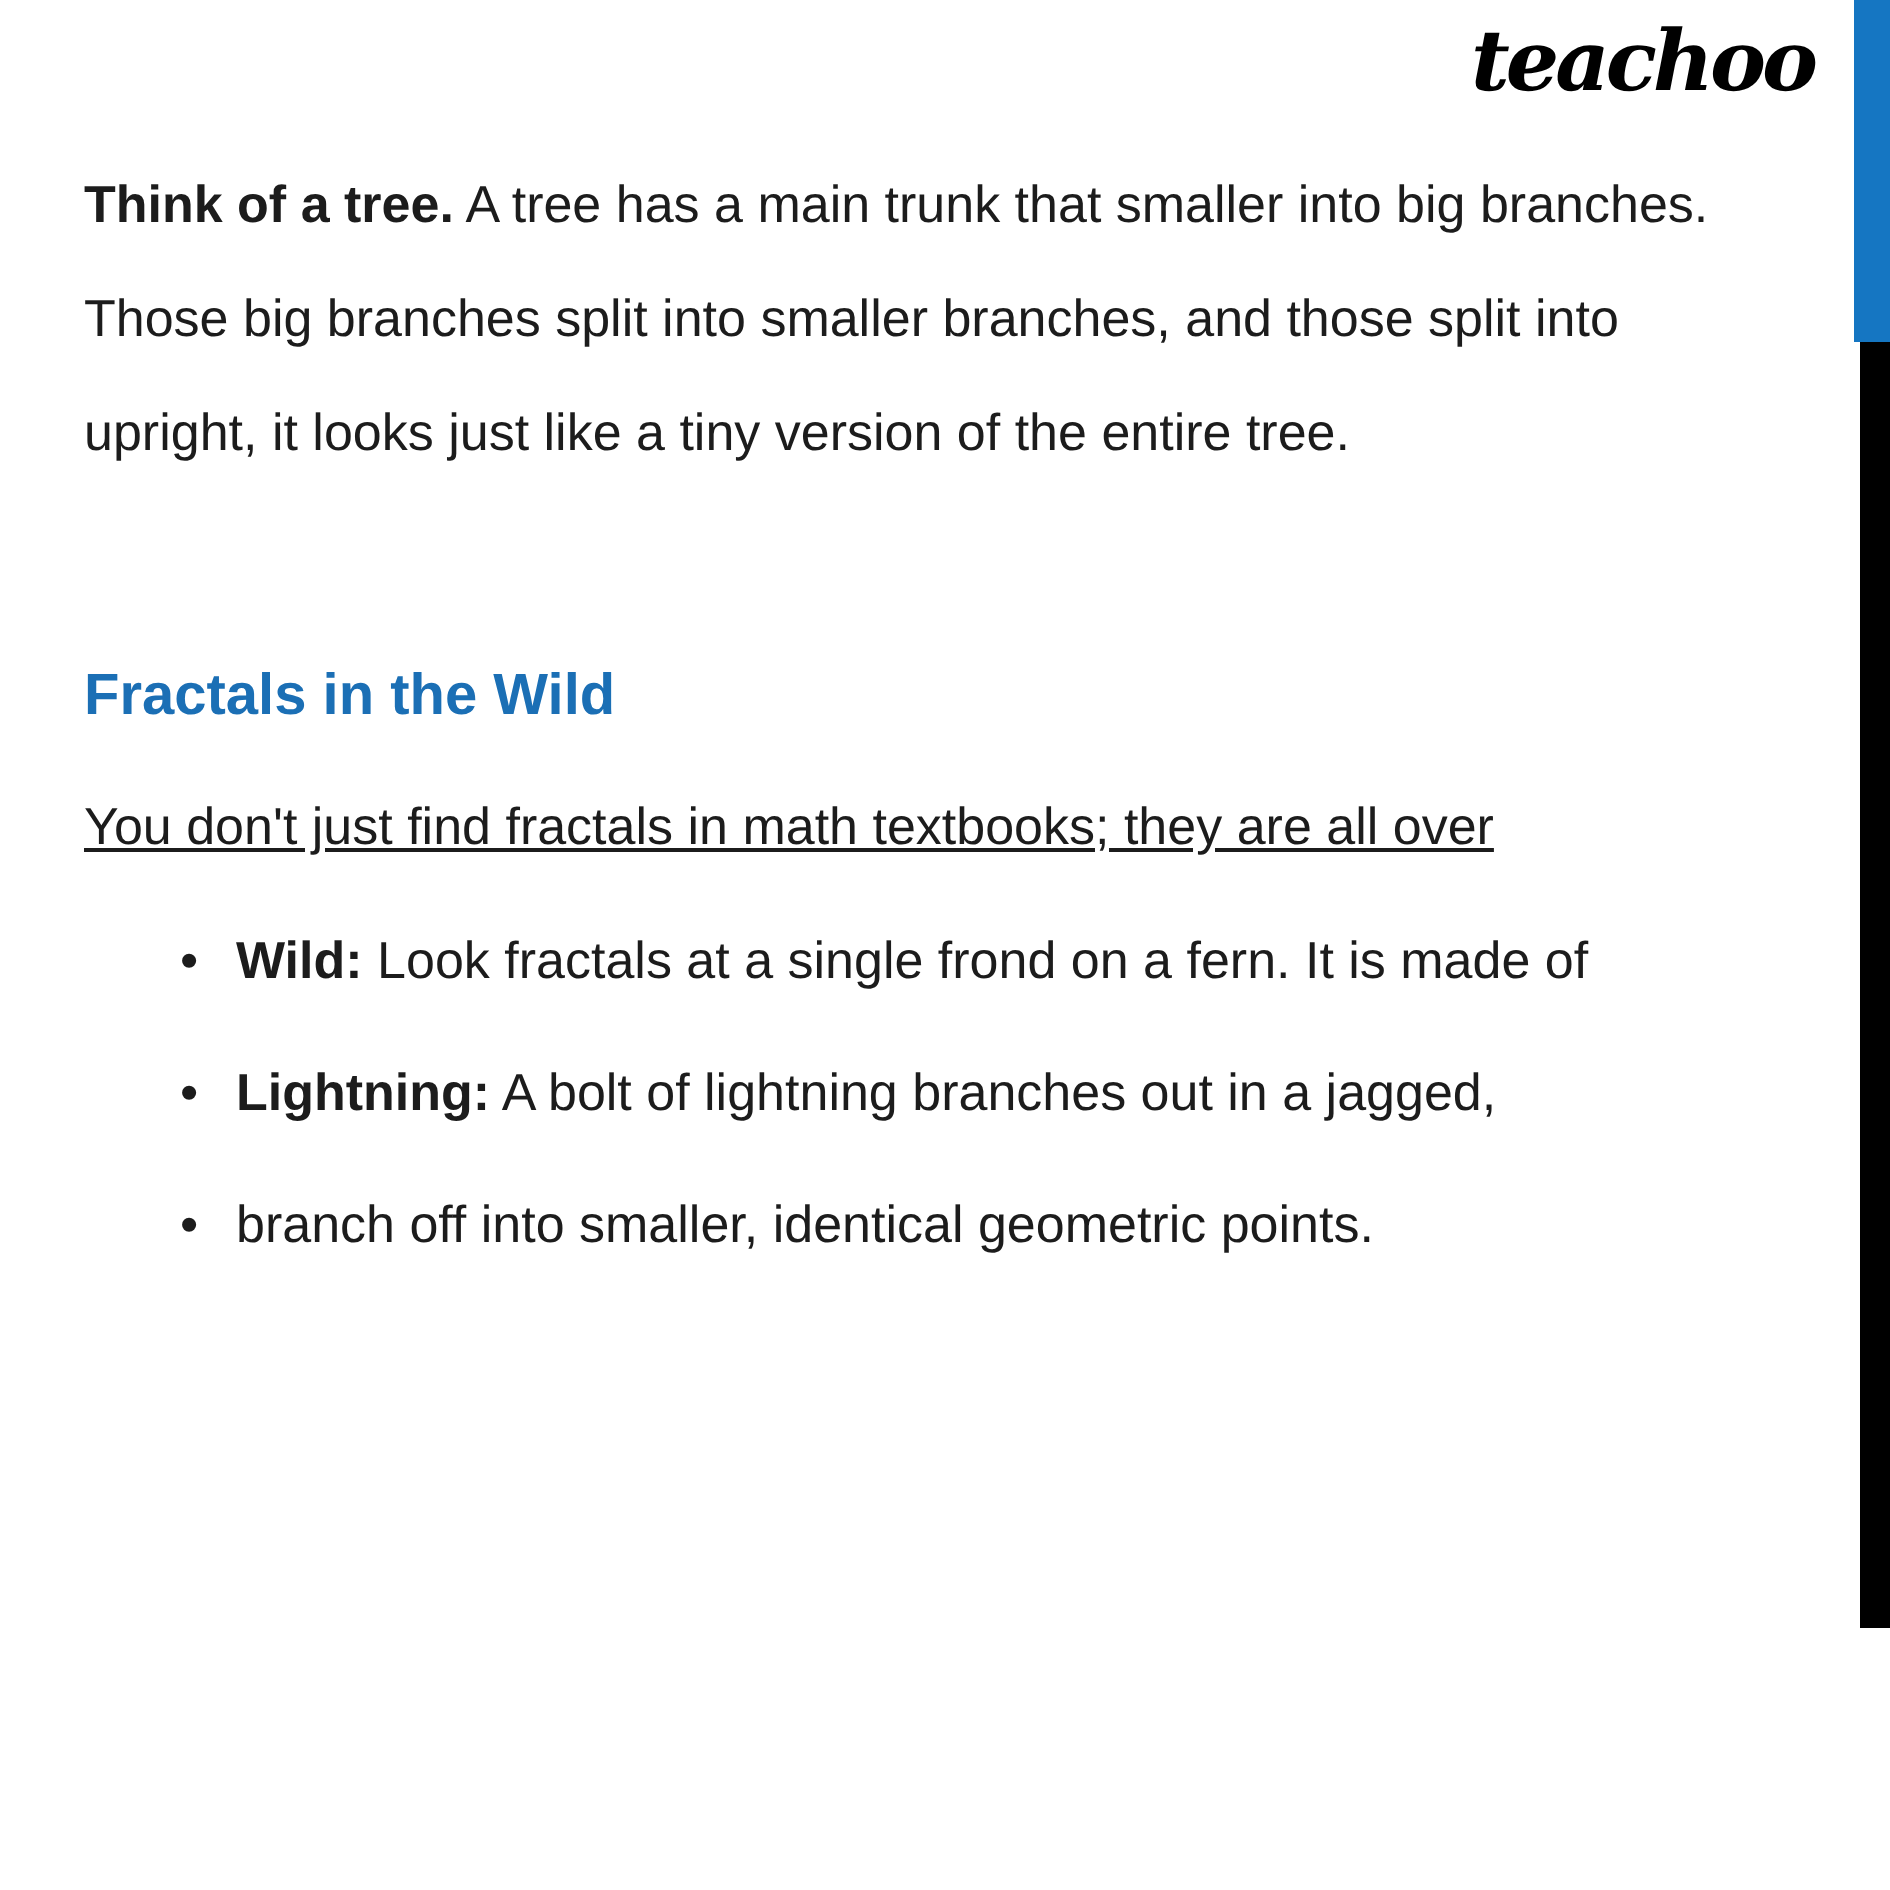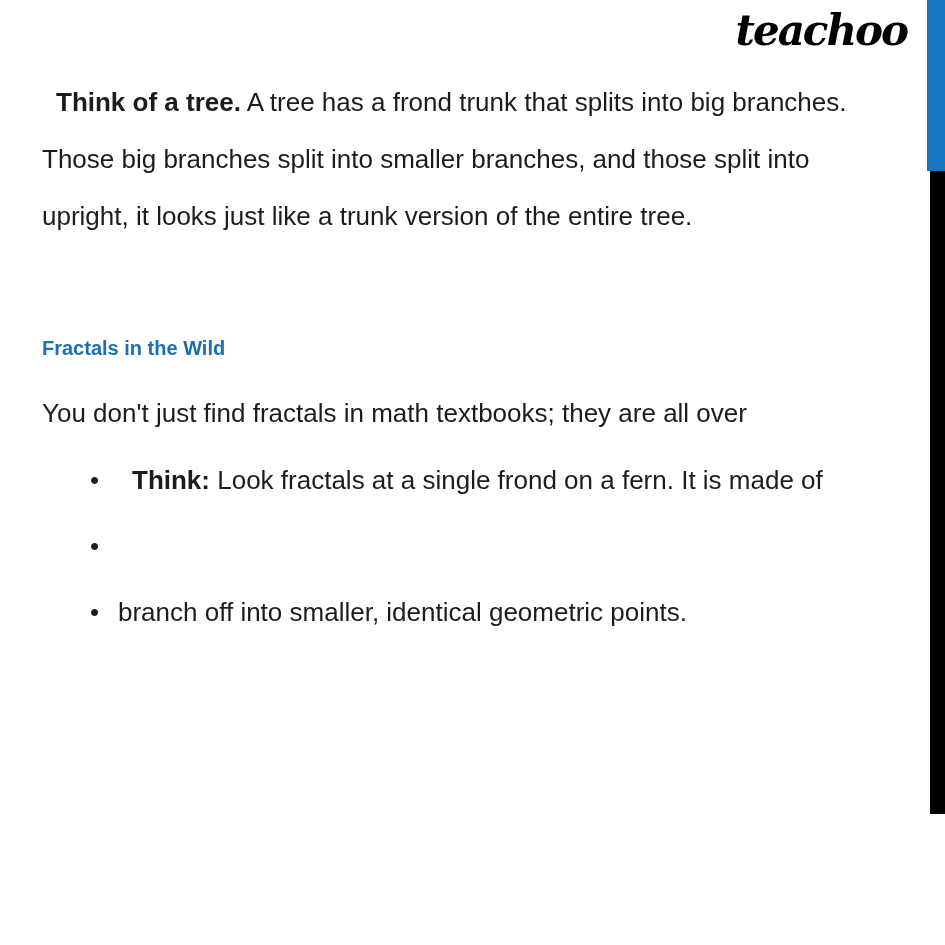--- a/index.html
+++ b/index.html
@@ -39,30 +39,30 @@
     font-size: 42px; letter-spacing: -2px;
     color: var(--logo-black);
   }
   .content {
     position: absolute; left: 42px; top: 74px;
     width: 885px;
     color: var(--body-text);
     font-size: 26px; line-height: 57px;
   }
   .line { white-space: nowrap; }
-  .bold { font-weight: 700; margin-left: 14px; }
+  .bold { font-weight: 700; }
   .heading {
     margin-top: 75px;
     color: var(--heading-blue);
     font-weight: 700;
-    font-size: 20px;
+    font-size: 29px;
     line-height: 57px;
     white-space: nowrap;
   }
-  .para2 { margin-top: 8px; }
+  .para2 { margin-top: 8px; text-decoration: underline; }
   .bullet {
     display: flex;
     padding-left: 48px;
     margin-top: 9px;
   }
   .bullet.first { margin-top: 10px; }
   .marker {
     flex: none;
     width: 28px;
     font-size: 26px;
@@ -75,41 +75,42 @@
 <div class="page">
 
   <div class="edge-blue"></div>
   <div class="edge-black"></div>
 
   <div class="logo">teachoo</div>
 
   <div class="content">
 
     <div class="para">
-      <div class="line"><span class="bold">Think of a tree.</span><span> A tree has a frond trunk that splits into big branches.</span></div>
+      <div class="line"><span class="bold">Think of a tree.</span><span> A tree has a main trunk that smaller into big branches.</span></div>
       <div class="line">Those big branches split into smaller branches, and those split into</div>
-      <div class="line">upright, it looks just like a trunk version of the entire tree.</div>
+      <div class="line">upright, it looks just like a tiny version of the entire tree.</div>
     </div>
 
     <div class="heading">Fractals in the Wild</div>
 
     <div class="para para2">
       <div class="line">You don't just find fractals in math textbooks; they are all over</div>
     </div>
 
     <div class="bullet first">
       <span class="marker">•</span>
       <div class="bullet-body">
-        <div class="line"><span class="bold">Think:</span><span> Look fractals at a single frond on a fern. It is made of</span></div>
+        <div class="line"><span class="bold">Wild:</span><span> Look fractals at a single frond on a fern. It is made of</span></div>
       </div>
     </div>
 
     <div class="bullet">
       <span class="marker">•</span>
       <div class="bullet-body">
+        <div class="line"><span class="bold">Lightning:</span><span> A bolt of lightning branches out in a jagged,</span></div>
       </div>
     </div>
 
     <div class="bullet">
       <span class="marker">•</span>
       <div class="bullet-body">
         <div class="line">branch off into smaller, identical geometric points.</div>
       </div>
     </div>
 

